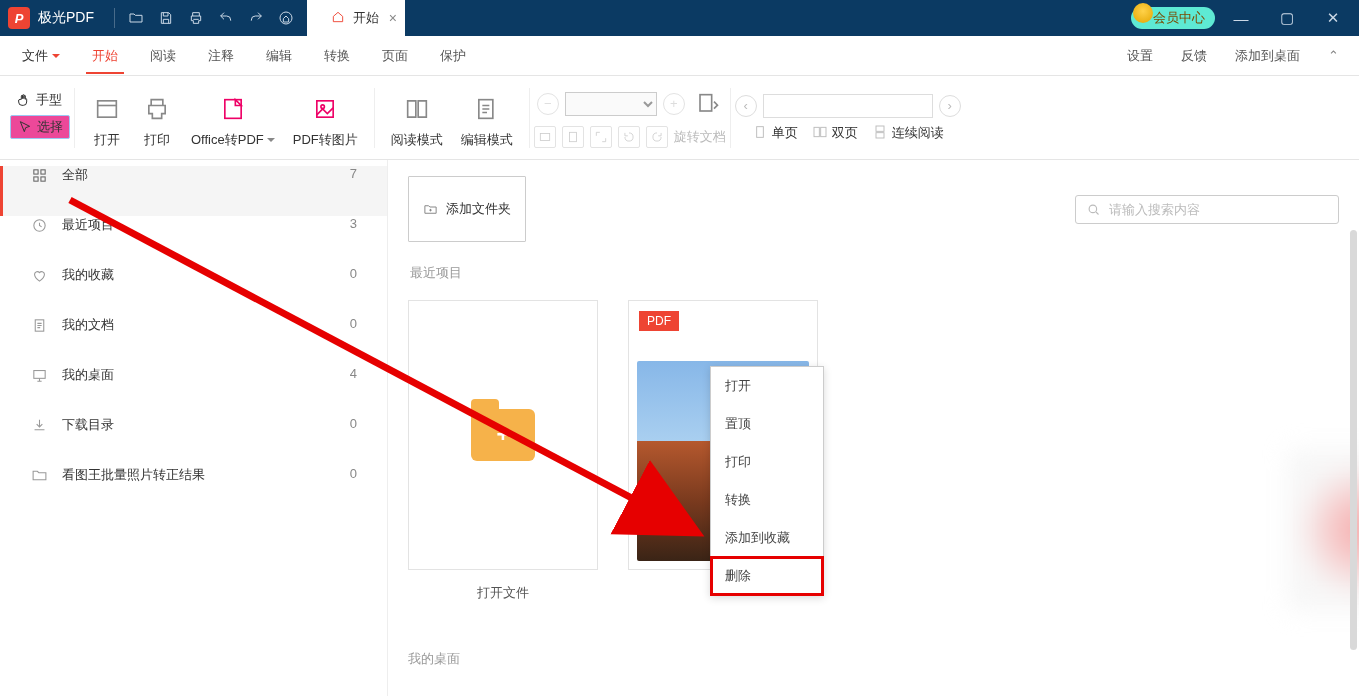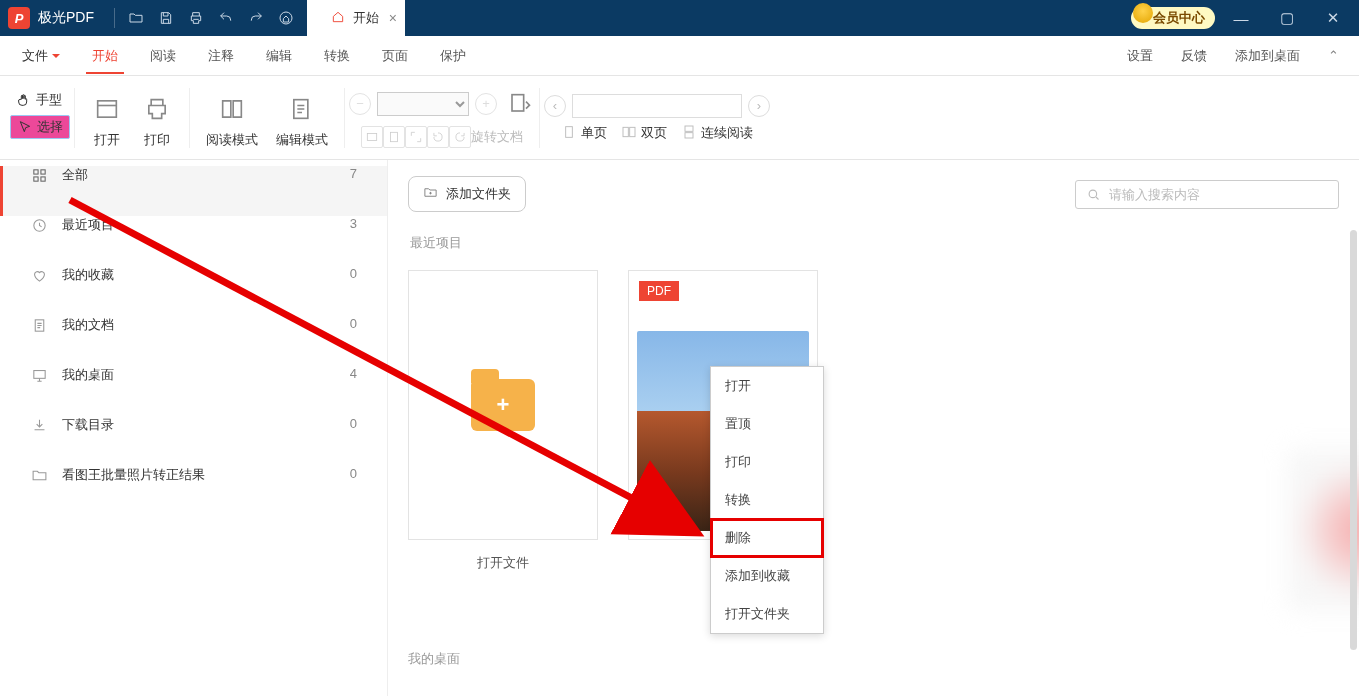--- a/index.html
+++ b/index.html
@@ -10,21 +10,21 @@
 .titlebar .logo{width:22px;height:22px;background:#e43;border-radius:4px;margin:0 8px;display:flex;align-items:center;justify-content:center;color:#fff;font-weight:bold;font-style:italic}
 .titlebar .appname{color:#fff;font-size:14px;margin-right:14px}
 .titlebar .tb-sep{width:1px;height:20px;background:rgba(255,255,255,.25);margin:0 6px}
 .titlebar .tb-ico{width:30px;height:30px;display:flex;align-items:center;justify-content:center;color:#cbd8e6;cursor:pointer}
 .titlebar .tb-ico svg{width:16px;height:16px;stroke:#cbd8e6;fill:none;stroke-width:1.5}
 .titlebar .start-tab{background:#fff;height:36px;display:flex;align-items:center;padding:0 26px 0 16px;position:relative;margin-left:6px}
 .titlebar .start-tab .home-ico svg{width:14px;height:14px;stroke:#e43;fill:none;stroke-width:1.6}
 .titlebar .start-tab span{color:#333;margin-left:8px}
 .titlebar .start-tab .close{position:absolute;right:8px;top:10px;color:#888;font-size:14px}
 .titlebar .right{margin-left:auto;display:flex;align-items:center;gap:6px;padding-right:6px}
-.titlebar .vip{background:#fef9c3;border-radius:12px;padding:2px 10px 2px 22px;color:#7a4a00;font-weight:bold;position:relative}
+.titlebar .vip{background:#5eead4;border-radius:12px;padding:2px 10px 2px 22px;color:#7a4a00;font-weight:normal;position:relative}
 .titlebar .vip::before{content:"";position:absolute;left:2px;top:-4px;width:20px;height:20px;background:radial-gradient(circle at 50% 40%,#ffd24a,#e3a400);border-radius:50%}
 .titlebar .winbtn{width:40px;height:36px;display:flex;align-items:center;justify-content:center;color:#cbd8e6;cursor:pointer;font-size:15px}
 
 
 .menubar{height:40px;border-bottom:1px solid #e5e5e5;display:flex;align-items:center;padding:0 6px}
 .menubar .mitem{padding:8px 16px;color:#555;cursor:pointer;position:relative}
 .menubar .mitem.file{color:#333}
 .menubar .mitem.file::after{content:"";border:4px solid transparent;border-top-color:#e43;display:inline-block;margin-left:4px;position:relative;top:2px}
 .menubar .mitem.active{color:#e43}
 .menubar .mitem.active::before{content:"";position:absolute;left:10px;right:10px;bottom:-1px;height:2px;background:#e43}
@@ -45,21 +45,21 @@
 .ribbon .tool .lbl .caret{border:4px solid transparent;border-top-color:#888;display:inline-block;margin-left:3px;position:relative;top:2px}
 .ribbon .handsel{display:flex;flex-direction:column;gap:4px;padding-bottom:8px}
 .ribbon .hs-row{display:flex;align-items:center;gap:4px;padding:2px 6px;color:#999;cursor:pointer}
 .ribbon .hs-row.sel{background:#ec4899;border:1px solid #9cc8f3;color:#4a7db5;border-radius:2px}
 .ribbon .hs-row svg{width:16px;height:16px;stroke:currentColor;fill:none;stroke-width:1.5}
 .ribbon .zoom{display:flex;align-items:center;gap:6px;padding-bottom:0;align-self:center;flex-direction:column}
 .ribbon .zoom-row{display:flex;align-items:center;gap:6px}
 .ribbon .zoom .zbtn{width:22px;height:22px;border:1px solid #ccc;border-radius:50%;display:flex;align-items:center;justify-content:center;color:#aaa;cursor:pointer}
 .ribbon .zoom .zbtn.dis{border-color:#e3e3e3;color:#ddd}
 .ribbon .zoom select{width:92px;height:24px;border:1px solid #ccc;background:#fafafa;color:#999}
-.ribbon .zoom .smallrow{display:flex;gap:0}
+.ribbon .zoom .smallrow{display:flex;gap:6px}
 .ribbon .zoom .sbtn{width:22px;height:22px;border:1px solid #e3e3e3;border-radius:2px;display:flex;align-items:center;justify-content:center}
 .ribbon .zoom .sbtn svg{width:14px;height:14px;stroke:#ccc;fill:none;stroke-width:1.4}
 .ribbon .pager{display:flex;align-items:center;gap:6px;align-self:center;flex-direction:column}
 .ribbon .pager-row{display:flex;align-items:center;gap:6px}
 .ribbon .pager .pbtn{width:22px;height:22px;border:1px solid #ddd;border-radius:50%;display:flex;align-items:center;justify-content:center;color:#bbb}
 .ribbon .pager input{width:170px;height:24px;border:1px solid #ddd;padding:0 6px;color:#999}
 .ribbon .pager .view-row{display:flex;gap:14px}
 .ribbon .pager .vbtn{display:flex;align-items:flex-start;gap:4px;color:#aaa;cursor:pointer}
 .ribbon .pager .vbtn svg{width:16px;height:16px;stroke:#bbb;fill:none;stroke-width:1.4}
 
@@ -69,21 +69,21 @@
 .sidebar .sitem{display:flex;height:50px;padding:0 30px;color:#555;cursor:pointer;position:relative}
 .sidebar .sitem.active{background:#f5f5f5;color:#333}
 .sidebar .sitem.active::before{content:"";position:absolute;left:0;top:0;bottom:0;width:3px;background:#e43}
 .sidebar .sitem .sico{width:18px;height:18px;margin-right:14px;display:flex;align-items:center;justify-content:center}
 .sidebar .sitem .sico svg{width:17px;height:17px;stroke:#999;fill:none;stroke-width:1.5}
 .sidebar .sitem.active .sico svg{stroke:#666}
 .sidebar .sitem .cnt{margin-left:auto;color:#888}
 
 .main{flex:1;padding:16px 20px;overflow:hidden;position:relative}
 .main .toprow{display:flex;align-items:center;gap:20px;margin-bottom:22px}
-.main .addfolder{border:1px solid #ccc;border-radius:8px;padding:8px 14px;display:flex;gap:8px;color:#555;cursor:pointer}
+.main .addfolder{border:1px solid #ccc;border-radius:1px;padding:23px 14px;display:flex;align-items:center;gap:8px;color:#555;cursor:pointer}
 .main .addfolder svg{width:15px;height:15px;stroke:#888;fill:none;stroke-width:1.6}
 .main .search{margin-left:auto;border:1px solid #ccc;border-radius:3px;display:flex;align-items:center;padding:6px 10px;width:264px}
 .main .search svg{width:15px;height:15px;stroke:#bbb;fill:none;stroke-width:1.8;margin-right:8px}
 .main .search input{border:none;outline:none;flex:1;color:#ef4444}
 .main .search input::placeholder{color:#bbb}
 .main .section-title{color:#999;margin:10px 0 18px 2px}
 .main .cards{display:flex;gap:30px;align-items:flex-start}
 .card{width:190px}
 .card .thumb{width:190px;height:270px;border:1px solid #e3e3e3;display:flex;align-items:center;justify-content:center;position:relative;background:#fff}
 .card .folder-ico{width:64px;height:52px;background:#f6b24a;border-radius:6px;position:relative}
@@ -208,20 +208,39 @@
         <div class="lbl">打开</div>
       </div>
     <div class="tool">
         <div class="ico">
           <svg viewBox="0 0 24 24">
             <path d="M7 9V4h10v5 M5 9h14v7h-3v4H8v-4H5z"></path>
           </svg>
         </div>
         <div class="lbl">打印</div>
       </div>
+    <div class="tool red">
+        <div class="ico">
+          <svg viewBox="0 0 24 24">
+            <rect x="5" y="4" width="14" height="16"></rect>
+            <path d="M14 4l5 5h-5z"></path>
+          </svg>
+        </div>
+        <div class="lbl"><span>Office转PDF</span><span class="caret"></span></div>
+      </div>
+    <div class="tool red">
+        <div class="ico">
+          <svg viewBox="0 0 24 24">
+            <rect x="5" y="5" width="14" height="14"></rect>
+            <circle cx="10" cy="10" r="1.5"></circle>
+            <path d="M5 17l5-5 4 4 5-5"></path>
+          </svg>
+        </div>
+        <div class="lbl">PDF转图片</div>
+      </div>
   </div>
   <div class="vsep"></div>
   <div class="group">
     <div class="tool disabled">
         <div class="ico">
           <svg viewBox="0 0 24 24">
             <path d="M4 5h7v14H4z M13 5h7v14h-7z"></path>
           </svg>
         </div>
         <div class="lbl">阅读模式</div>
@@ -422,23 +441,22 @@
     <div class="secondary-section">我的桌面</div>
 
   </div>
 </div>
 
 <div class="ctxmenu">
   <div class="ci">打开</div>
   <div class="ci">置顶</div>
   <div class="ci">打印</div>
   <div class="ci">转换</div>
+  <div class="ci">添加到收藏</div>
   <div class="ci boxed">删除</div>
-  <div class="ci">添加到收藏</div>
-  <div class="ci">打开文件夹</div>
 </div>
 
 <svg class="arrow-svg" width="1359" height="696">
   <defs>
       <marker id="ah" markerWidth="14" markerHeight="14" refX="10" refY="6" orient="auto">
         <path d="M0 0 L12 6 L0 12 z" fill="#e60000"></path>
       </marker>
     </defs>
   <line x1="70" y1="200" x2="692" y2="530" stroke="#e60000" stroke-width="7" marker-end="url(#ah)"></line>
 </svg>

